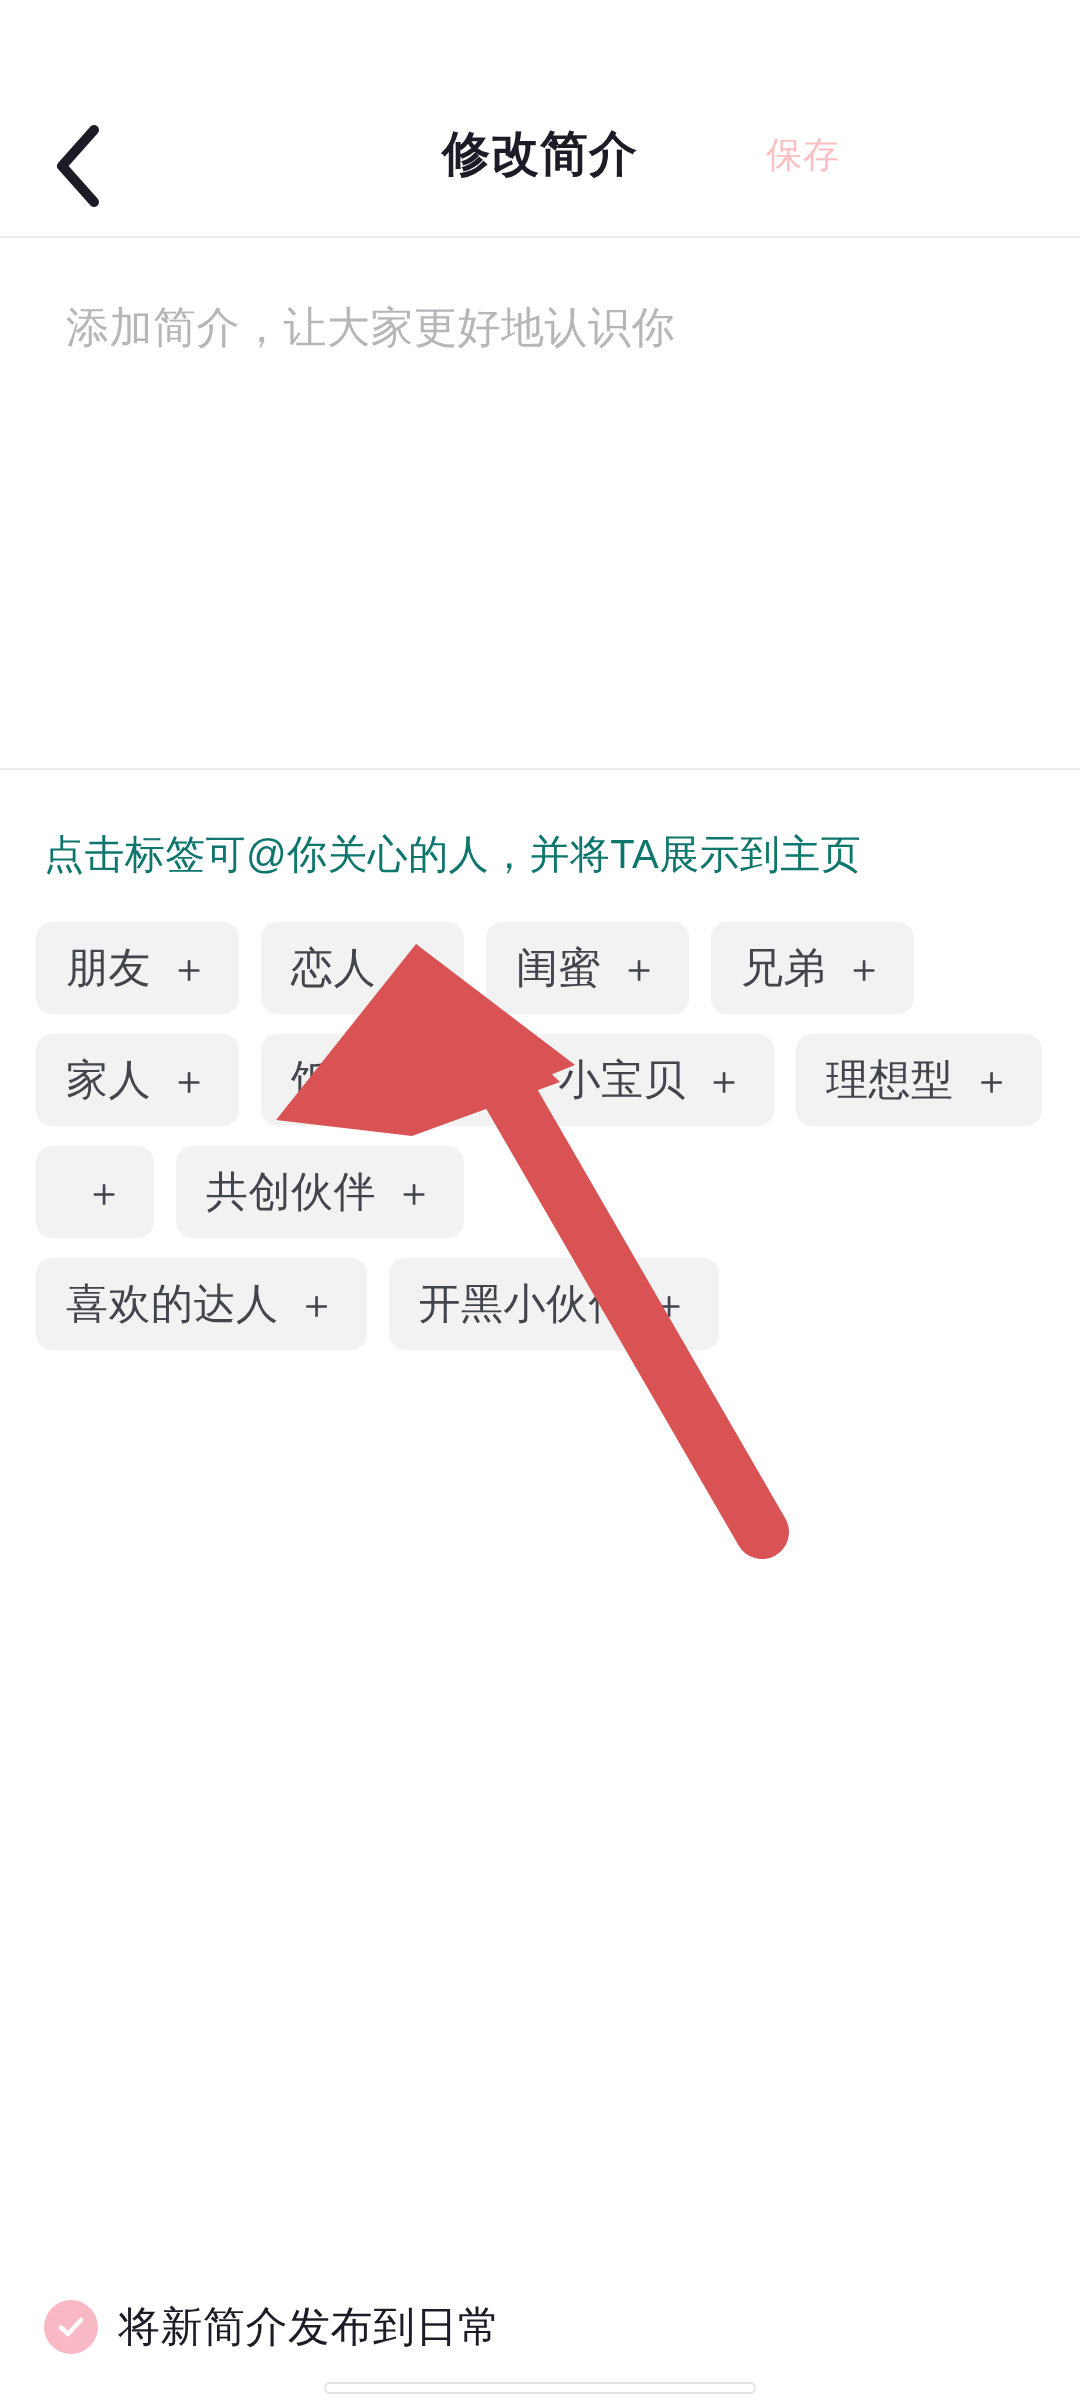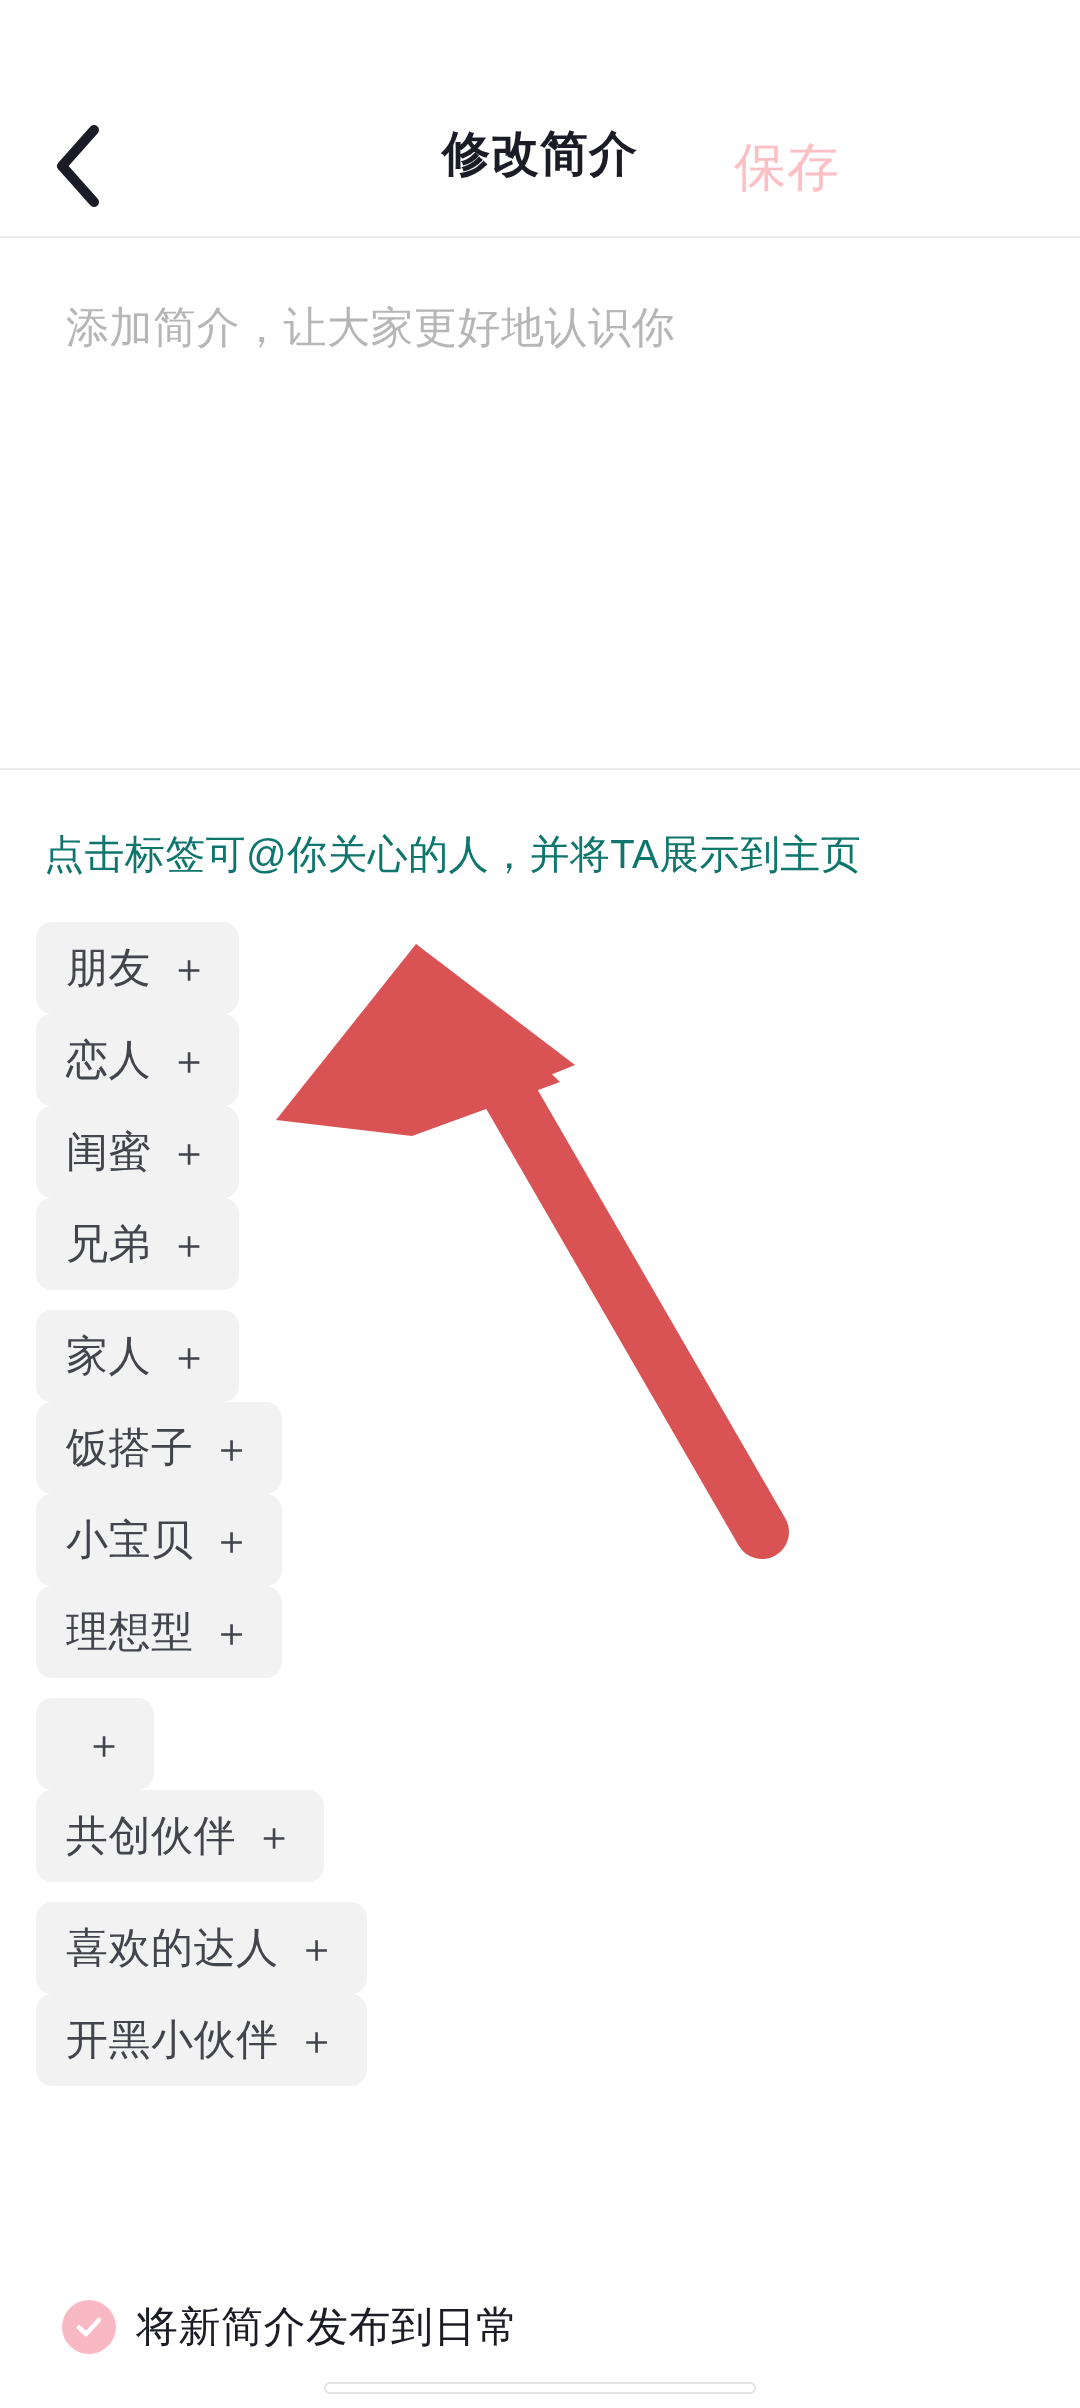--- a/index.html
+++ b/index.html
@@ -50,22 +50,22 @@
     font-size: 48px;
     line-height: 58px;
     font-weight: 700;
     color: #1c1c26;
     letter-spacing: 1px;
   }
 
   #save-button {
     position: absolute;
     right: 40px;
-    top: 140px;
-    font-size: 52px;
+    top: 128px;
+    font-size: 36px;
     line-height: 54px;
     font-weight: 500;
     color: #fcc0c4;
     cursor: pointer;
     letter-spacing: 1px;
   }
 
   .divider {
     position: absolute;
     left: 0;
@@ -120,21 +120,20 @@
 
   #tag-rows {
     position: absolute;
     left: 36px;
     top: 152px;
     width: 1010px;
   }
 
   .tag-row {
     display: flex;
-    flex-direction: column;
     align-items: flex-start;
     margin-bottom: 20px;
   }
 
   .tag-pill {
     background: #f2f2f3;
     border-radius: 16px;
     height: 92px;
     padding: 0 30px;
     margin-right: 22px;
@@ -156,21 +155,21 @@
     font-size: 40px;
     line-height: 92px;
     color: #43454d;
     margin-left: 18px;
     font-weight: 400;
   }
 
   
   #publish-row {
     position: absolute;
-    left: 62px;
+    left: 44px;
     top: 2300px;
     display: flex;
     align-items: center;
     cursor: pointer;
     text-align: center;
   }
 
   #publish-checkbox {
     width: 54px;
     height: 54px;

